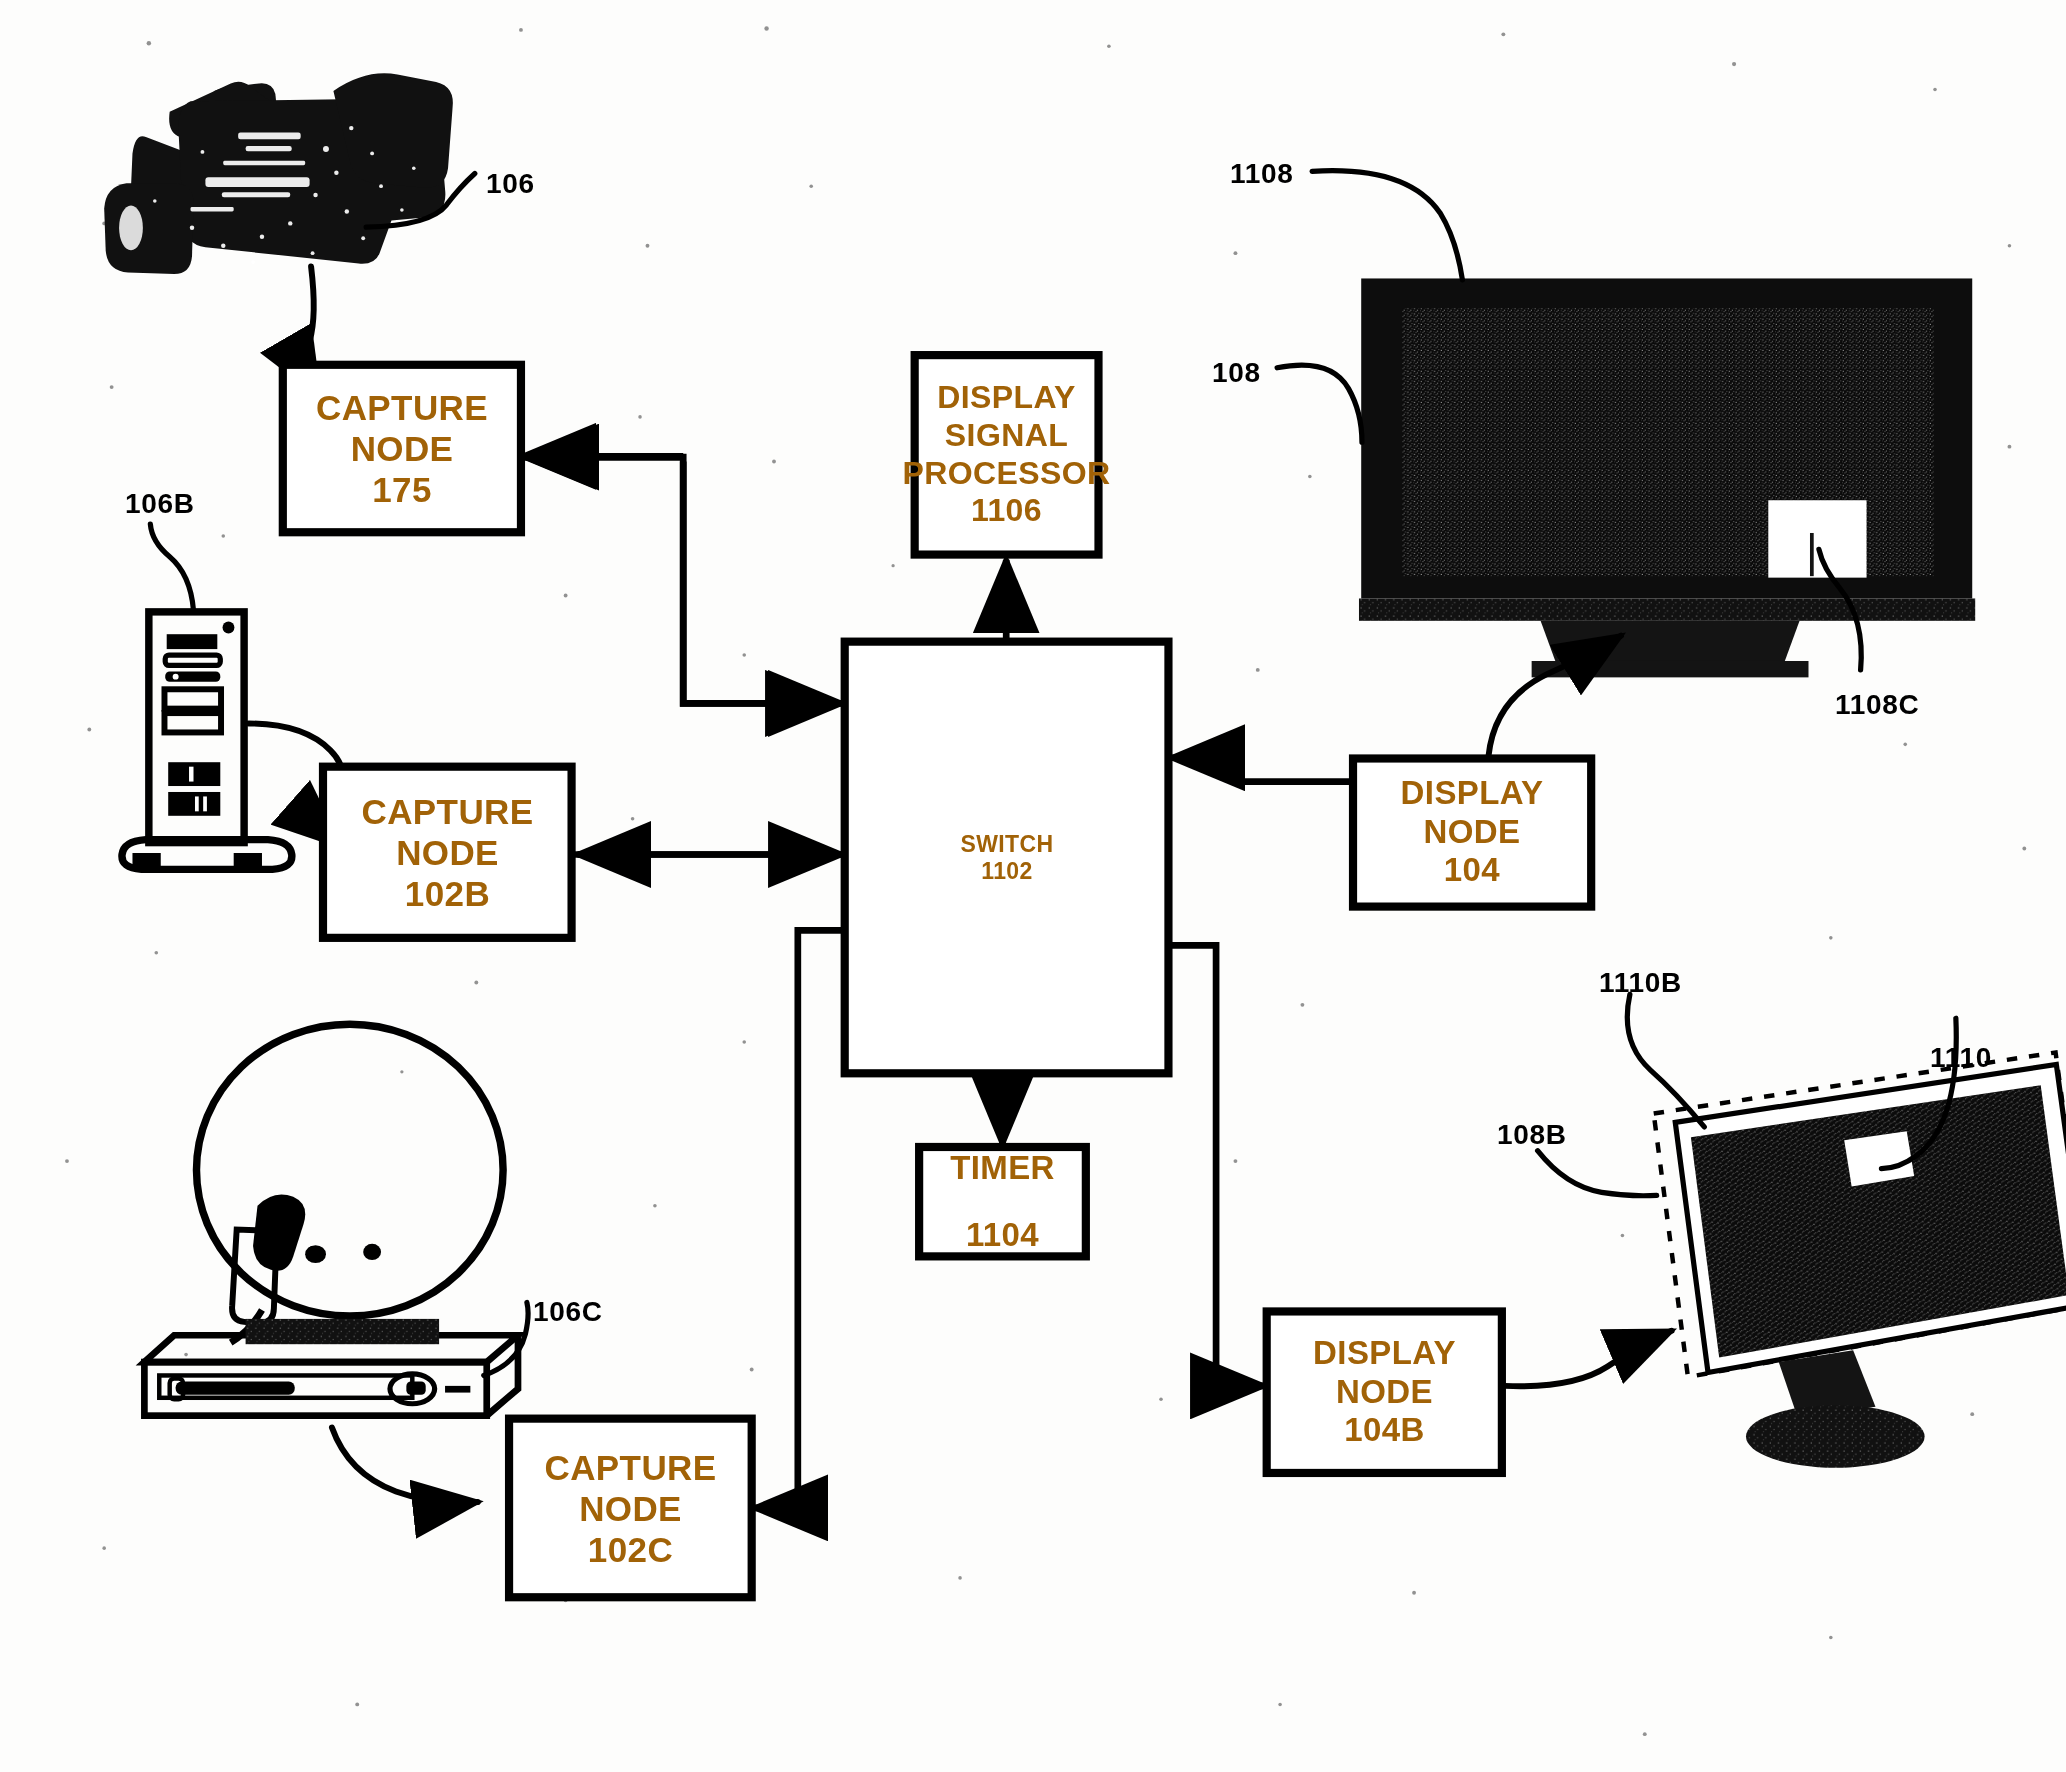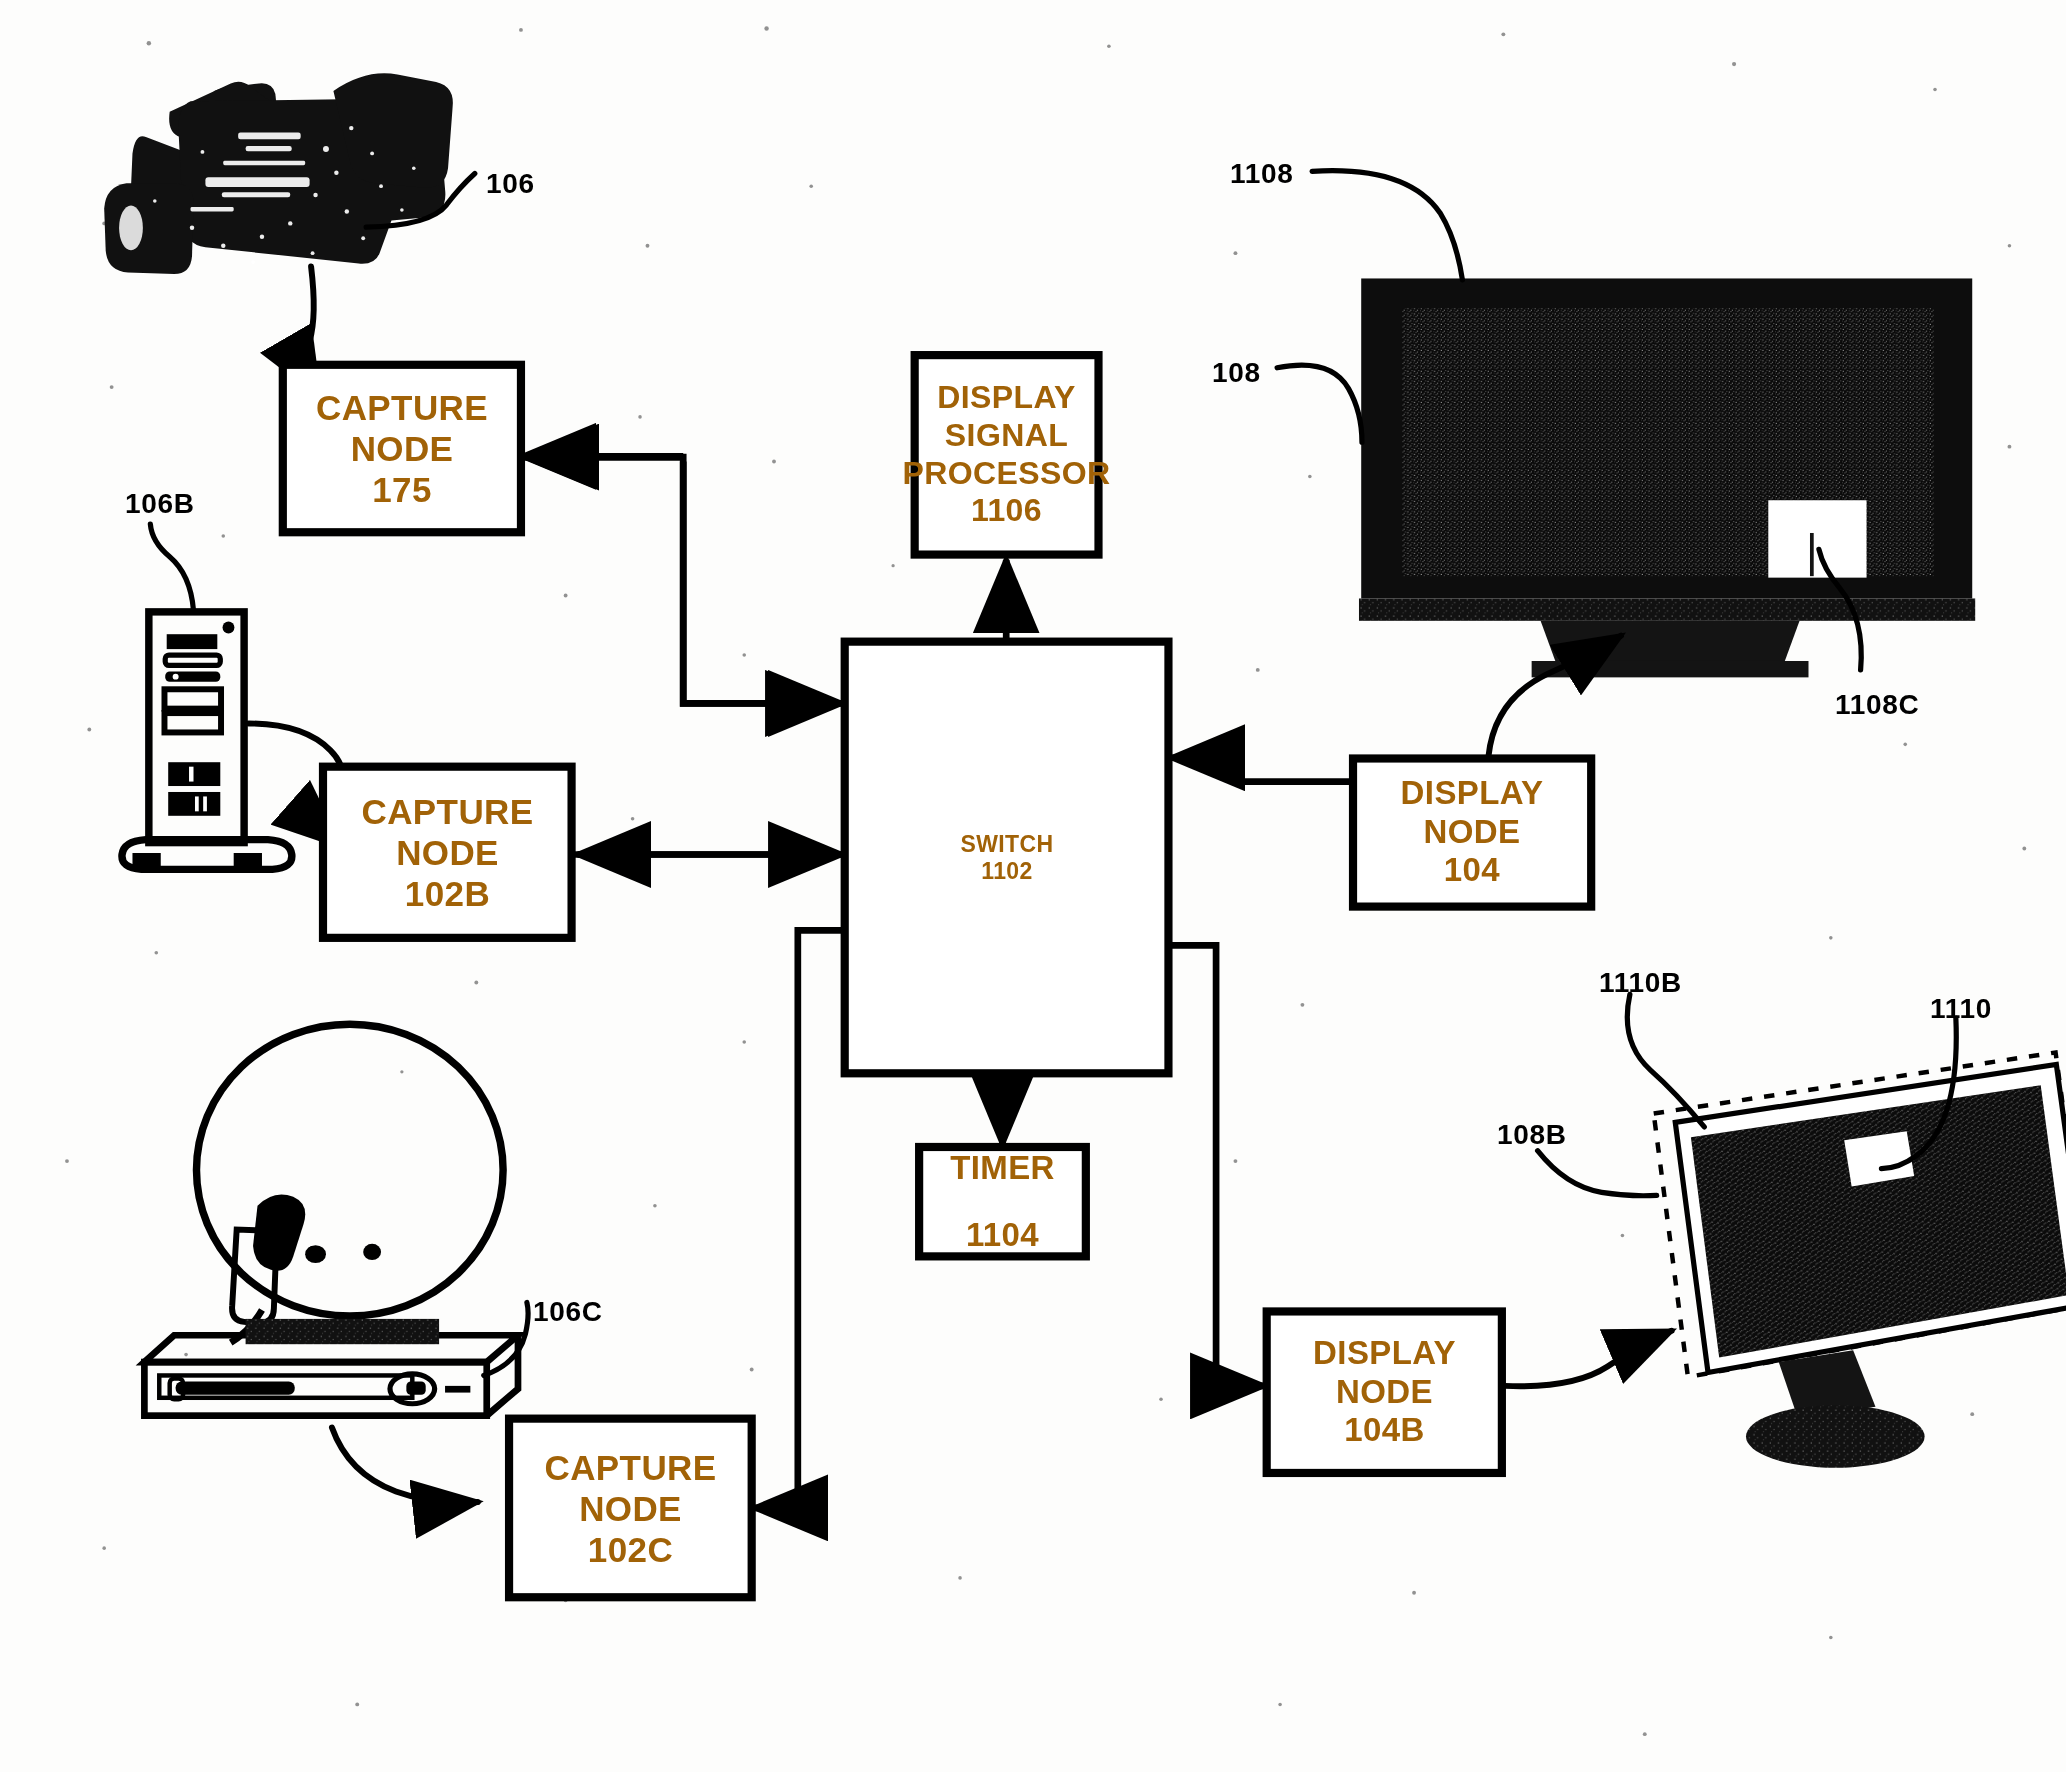--- a/index.html
+++ b/index.html
@@ -374,17 +374,17 @@
     <span>104B</span>
   </div>
 
   <div class="ref" style="left:459px;  top:168px;margin-left:27px;">106</div>
   <div class="ref" style="left:125px;  top:488px;">106B</div>
   <div class="ref" style="left:533px;  top:1296px;">106C</div>
   <div class="ref" style="left:1230px; top:158px;">1108</div>
   <div class="ref" style="left:1212px; top:357px;">108</div>
   <div class="ref" style="left:1835px; top:689px;">1108C</div>
   <div class="ref" style="left:1599px; top:967px;">1110B</div>
-  <div class="ref" style="left:1930px; top:993px;">1110</div>
+  <div class="ref" style="left:1930px; top:1042px;">1110</div>
   <div class="ref" style="left:1497px; top:1119px;">108B</div>
 
 </div>
 
 
 </body></html>

